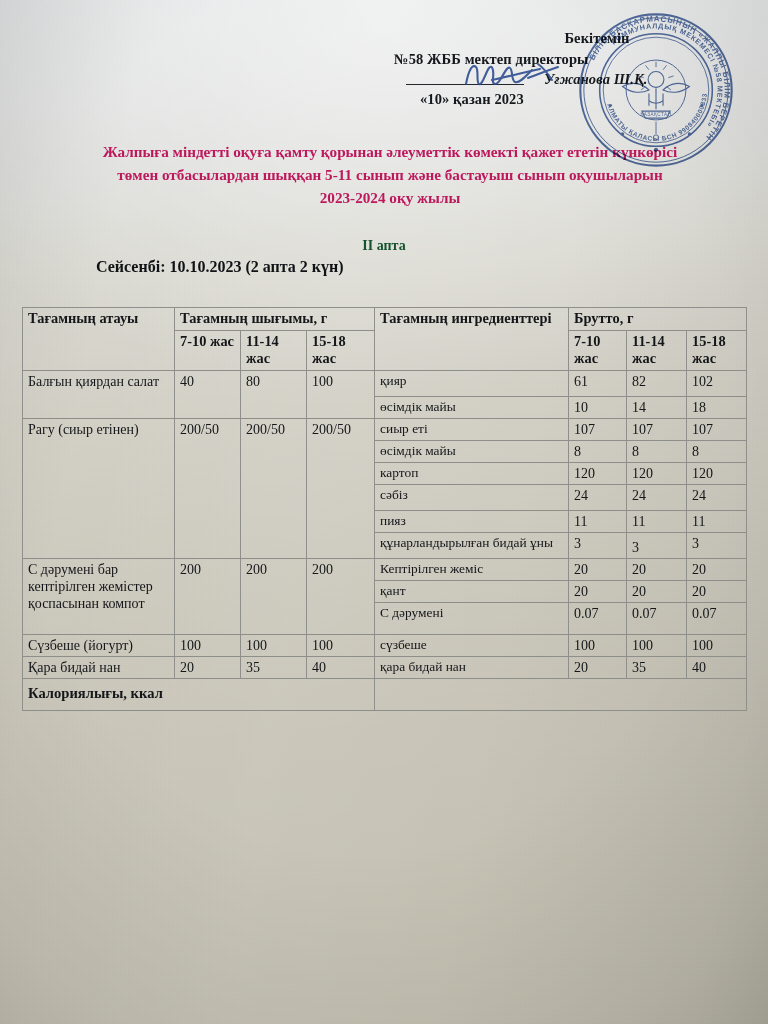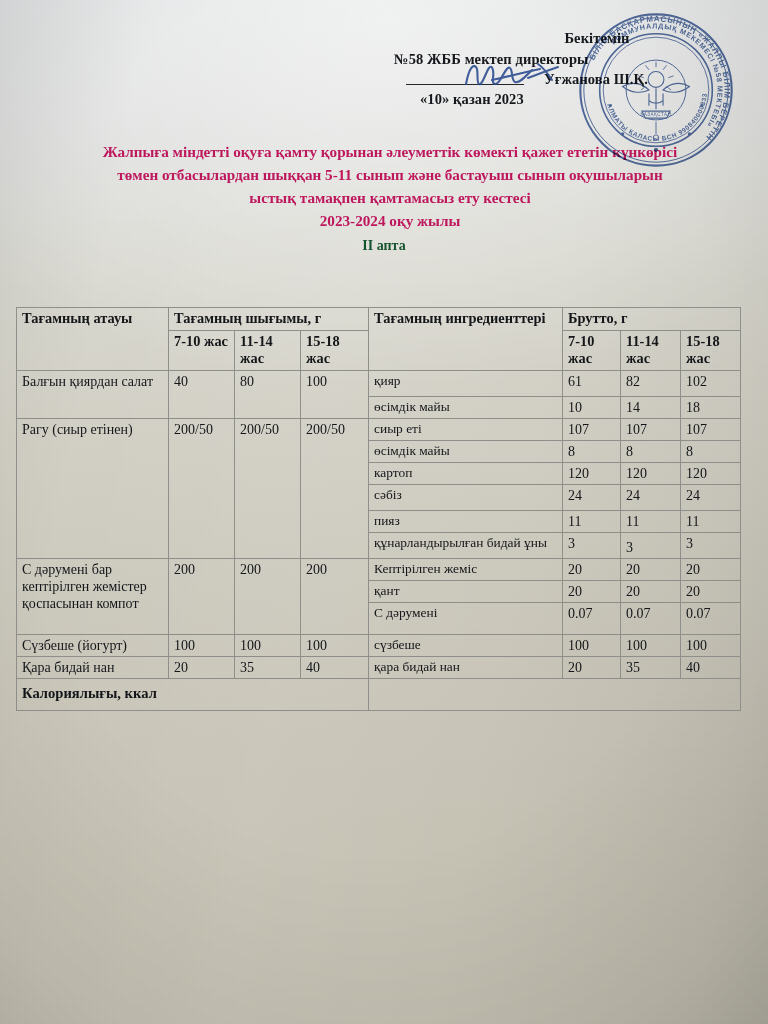--- a/index.html
+++ b/index.html
@@ -65,20 +65,21 @@
     color: #15181c;
     letter-spacing: .1px;
     z-index: 4;
   }
   .approval .ln { white-space: nowrap; }
   .approval .ln.c { text-align: center; padding-left: 76px; }
   .approval .ln.r { padding-left: 26px; }
   .sig-row {
     position: relative;
     height: 20px;
+    font-style: italic;
   }
   .sig-rule {
     position: absolute; left: 12px; top: 15px; width: 118px;
     border-bottom: 1.4px solid #23262a;
   }
   .sig-name { padding-left: 150px; white-space: nowrap; }
 
   
   .signature {
     position: absolute;
@@ -126,21 +127,21 @@
     font-weight: bold;
     font-size: 16px;
     color: #101316;
     white-space: nowrap;
     z-index: 3;
   }
 
   
   .tblwrap {
     position: absolute;
-    left: 16px; top: 307px;
+    left: 22px; top: 307px;
     width: 724px;
     z-index: 3;
   }
   table.menu {
     width: 100%;
     border-collapse: collapse;
     table-layout: fixed;
     font-size: 13.2px;
     color: #141619;
     background: transparent;
@@ -247,25 +248,25 @@
       <circle cx="62" cy="150" r="1.9"></circle>
       <circle cx="138" cy="150" r="1.9"></circle>
       <circle cx="48" cy="118" r="1.7"></circle>
       <circle cx="152" cy="118" r="1.7"></circle>
     </g>
   </svg>
 
   <div class="title">
     <span class="t-line">Жалпыға міндетті оқуға қамту қорынан әлеуметтік көмекті қажет ететін күнкөрісі</span>
     <span class="t-line">төмен отбасылардан шыққан 5-11 сынып және бастауыш сынып оқушыларын</span>
-    <span class="t-line">ыстық тамақпен қамтамасыз ету кестесі</span>
     <span class="t-line">2023-2024 оқу жылы</span>
   </div>
 
   <div class="week">II апта</div>
+  <div class="daydate">Сейсенбі: 10.10.2023 (2 апта 2 күн)</div>
 
   <div class="tblwrap">
     <table class="menu">
       <colgroup>
         <col style="width:152px">
         <col style="width:66px">
         <col style="width:66px">
         <col style="width:68px">
         <col style="width:194px">
         <col style="width:58px">

